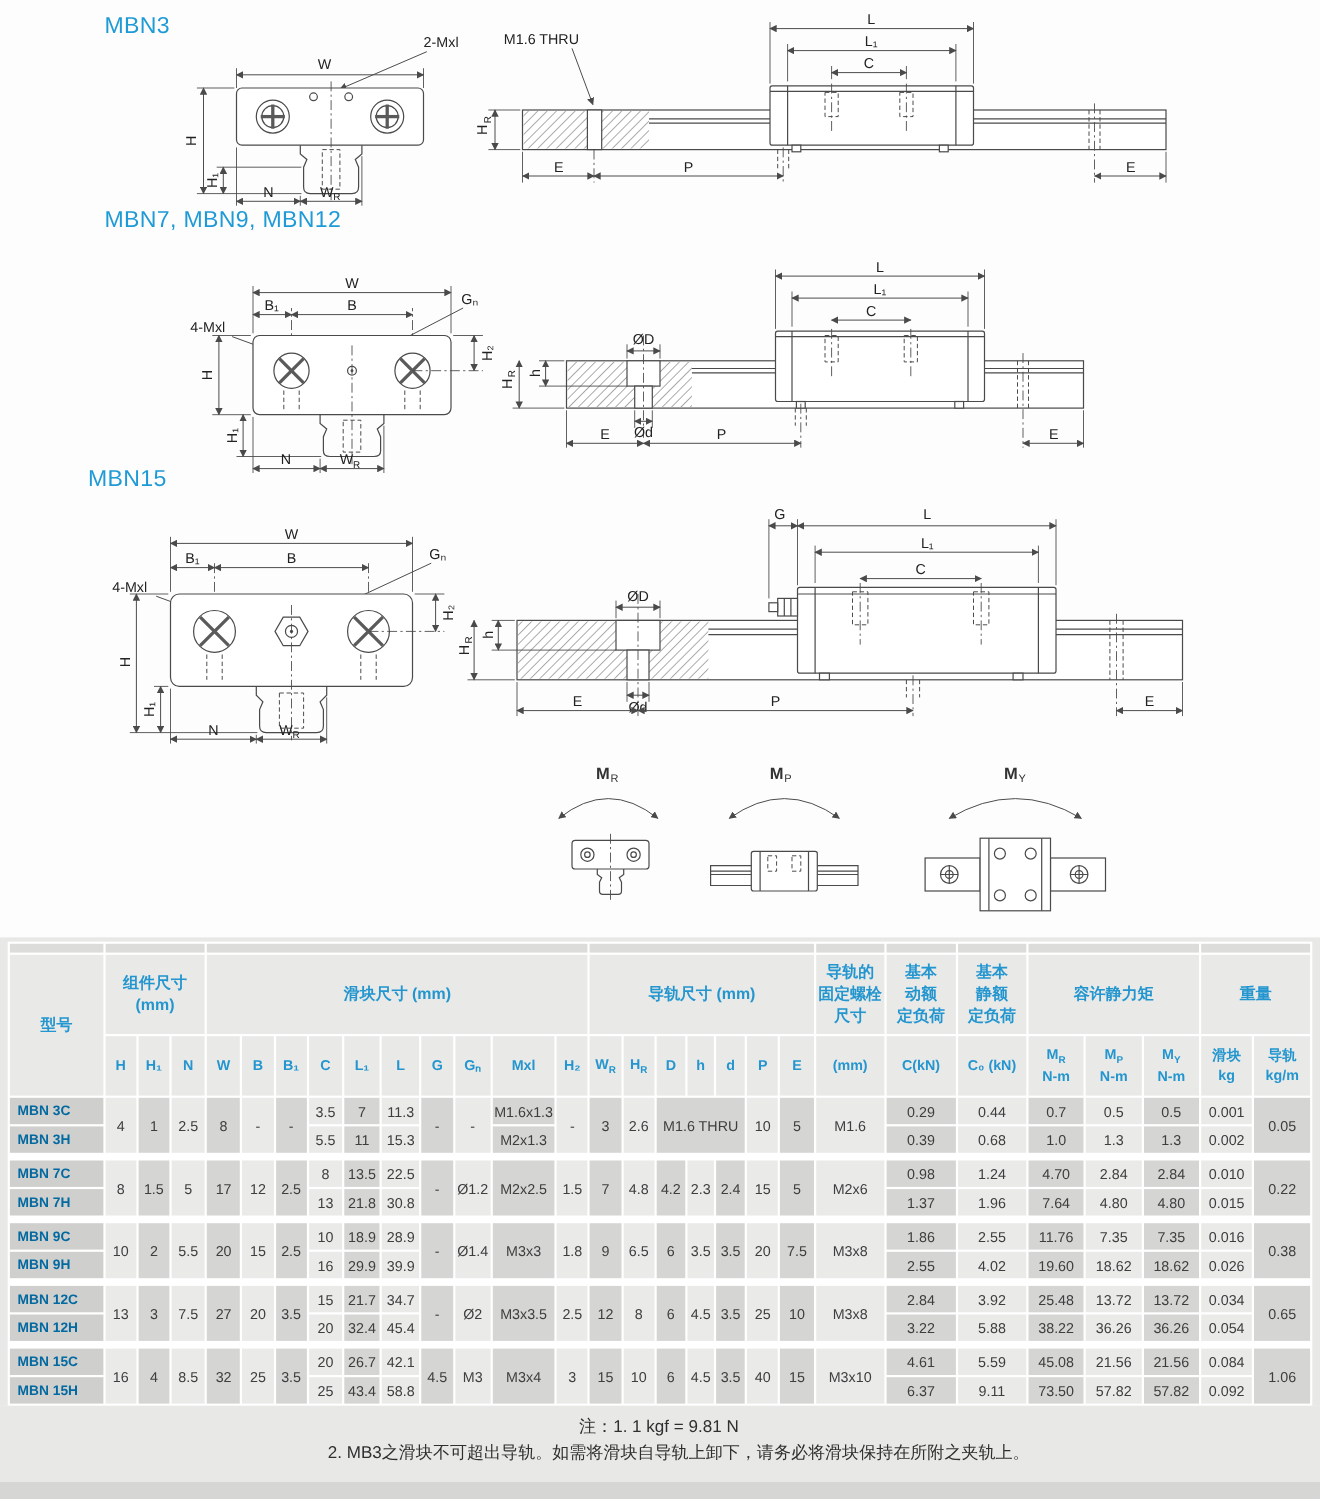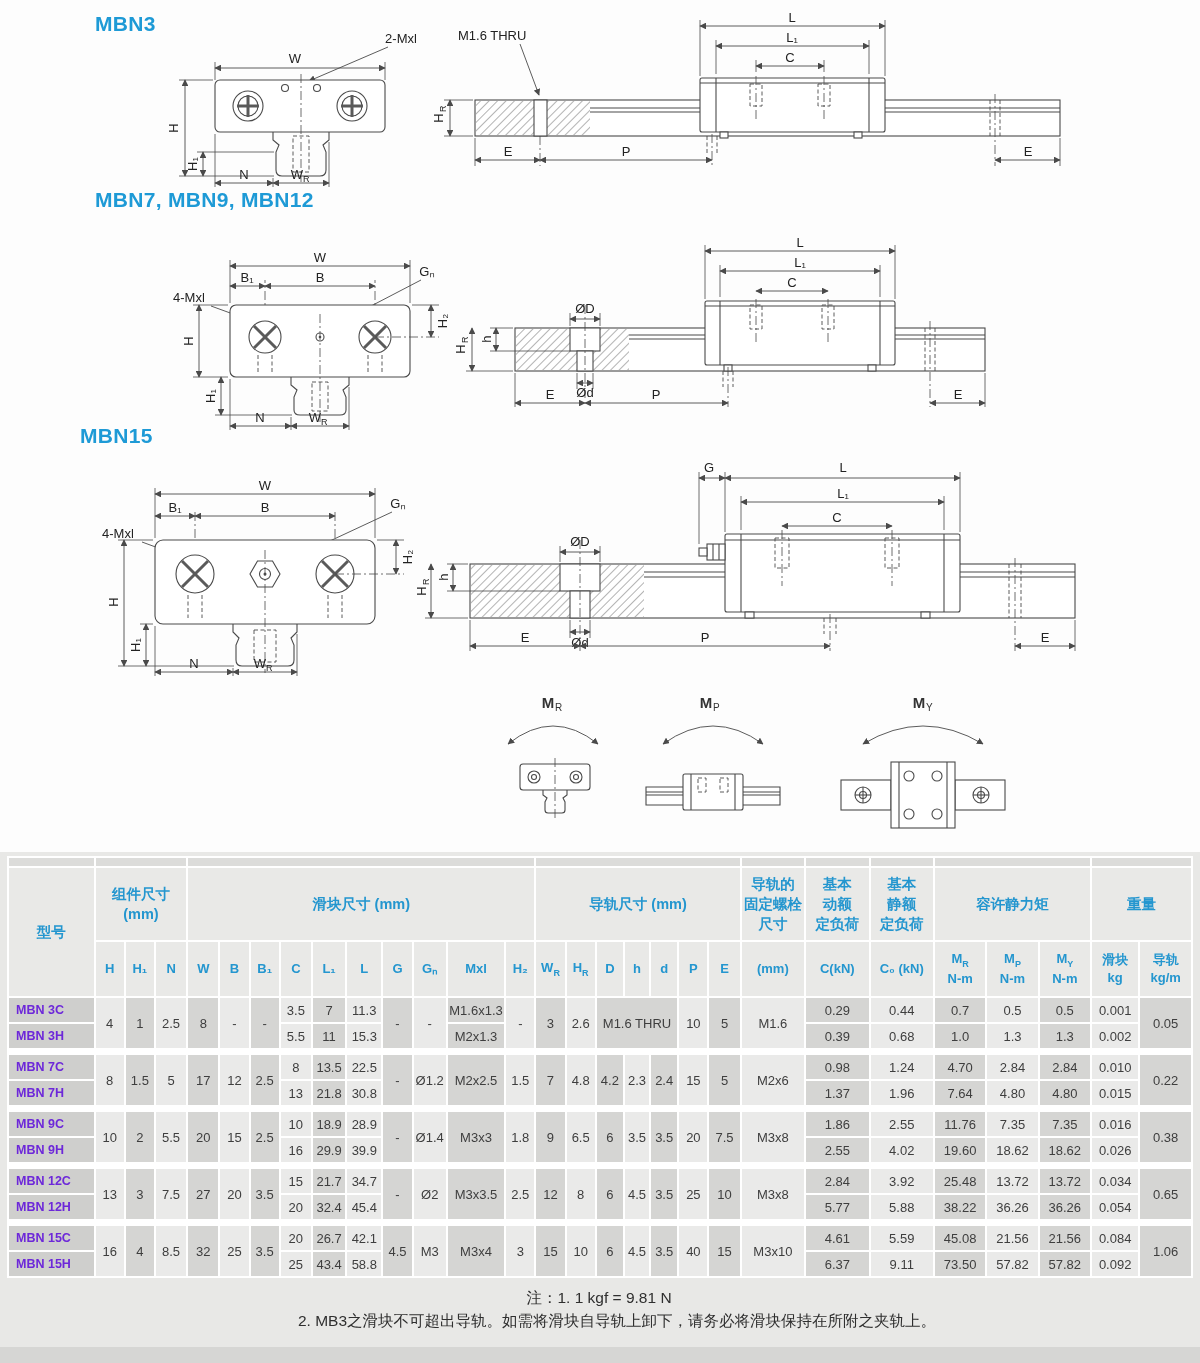--- a/index.html
+++ b/index.html
@@ -1,18 +1,18 @@
 <!DOCTYPE html>
 <html><head>
 <meta charset="utf-8">
 <style>
   html,body{margin:0;padding:0;}
   body{width:1200px;background:#ffffff;font-family:"Liberation Sans",sans-serif;}
   .drawings{position:relative;height:852px;background:#fdfdfd;overflow:hidden;}
-  .sec-title{position:absolute;color:#1e9ad6;font-weight:bold;font-size:21px;letter-spacing:0.3px;}
+  .sec-title{position:absolute;color:#1e9ad6;font-weight:normal;font-size:21px;letter-spacing:0.3px;}
   .drawings svg{position:absolute;overflow:visible;}
   .ln{stroke:#4a4a4a;stroke-width:1.1;fill:none;}
   .fw{fill:#ffffff;stroke:#4a4a4a;stroke-width:1.1;}
   .thick{stroke:#5a5a5a;stroke-width:3;fill:none;}
   .dim{stroke:#4a4a4a;stroke-width:0.9;fill:none;}
   .ext{stroke:#4a4a4a;stroke-width:0.8;fill:none;}
   .dsh{stroke:#4a4a4a;stroke-width:0.9;fill:none;stroke-dasharray:4 2.5;}
   .cl{stroke:#4a4a4a;stroke-width:0.8;fill:none;stroke-dasharray:9 3 2 3;}
   text.dl{font:13px "Liberation Sans",sans-serif;fill:#222;}
   text.dls{font:9px "Liberation Sans",sans-serif;fill:#222;}
@@ -22,21 +22,21 @@
   table{width:100%;border-collapse:separate;border-spacing:2px;background:#ffffff;table-layout:fixed;}
   th,td{text-align:center;font-size:13px;color:#3e3e3e;padding:0;overflow:hidden;}
   .strip{background:#dcdcda;height:8px;}
   .ghead{background:#e9e9e7;color:#2496cf;font-size:14.5px;font-weight:bold;white-space:pre-line;line-height:1.4;}
   tr.grow th{height:72px;}
   .shead{background:#e9e9e7;color:#2496cf;font-size:13px;font-weight:bold;height:54px;line-height:1.35;}
   .shead sub{font-size:9px;}
   tbody td{height:24px;}
   .c-a{background:#eaeae9;}
   .c-b{background:#d5d5d3;}
-  .c-model{background:#cfcfcd;text-align:left;padding-left:7px;font-weight:bold;color:#6d28d9;font-size:12.5px;}
+  .c-model{background:#cfcfcd;text-align:left;padding-left:7px;font-weight:bold;color:#0369a1;font-size:12.5px;}
   tr.spacer td{height:3px;background:transparent;}
   .notes{background:#e8e8e6;padding:8px 12px 14px 10px;font-size:15.5px;color:#2f2f2f;line-height:1.5;text-align:center;}
   .notes .l2{padding-left:36px;}
   .bottom-bar{height:16px;background:#d6d6d4;}
 </style>
 </head>
 <body>
 
 <svg width="0" height="0" style="position:absolute" aria-hidden="true">
   <defs>
@@ -708,21 +708,21 @@
           <td class="c-a">13.72</td>
           <td class="c-b">13.72</td>
           <td class="c-a">0.034</td>
           <td class="c-b" rowspan="2">0.65</td>
         </tr>
         <tr>
           <td class="c-model">MBN 12H</td>
           <td class="c-a">20</td>
           <td class="c-b">32.4</td>
           <td class="c-a">45.4</td>
-          <td class="c-b">5.77</td>
+          <td class="c-b">3.22</td>
           <td class="c-a">5.88</td>
           <td class="c-b">38.22</td>
           <td class="c-a">36.26</td>
           <td class="c-b">36.26</td>
           <td class="c-a">0.054</td>
         </tr>
         <tr class="spacer">
           <td colspan="29"></td>
         </tr>
         <tr>

